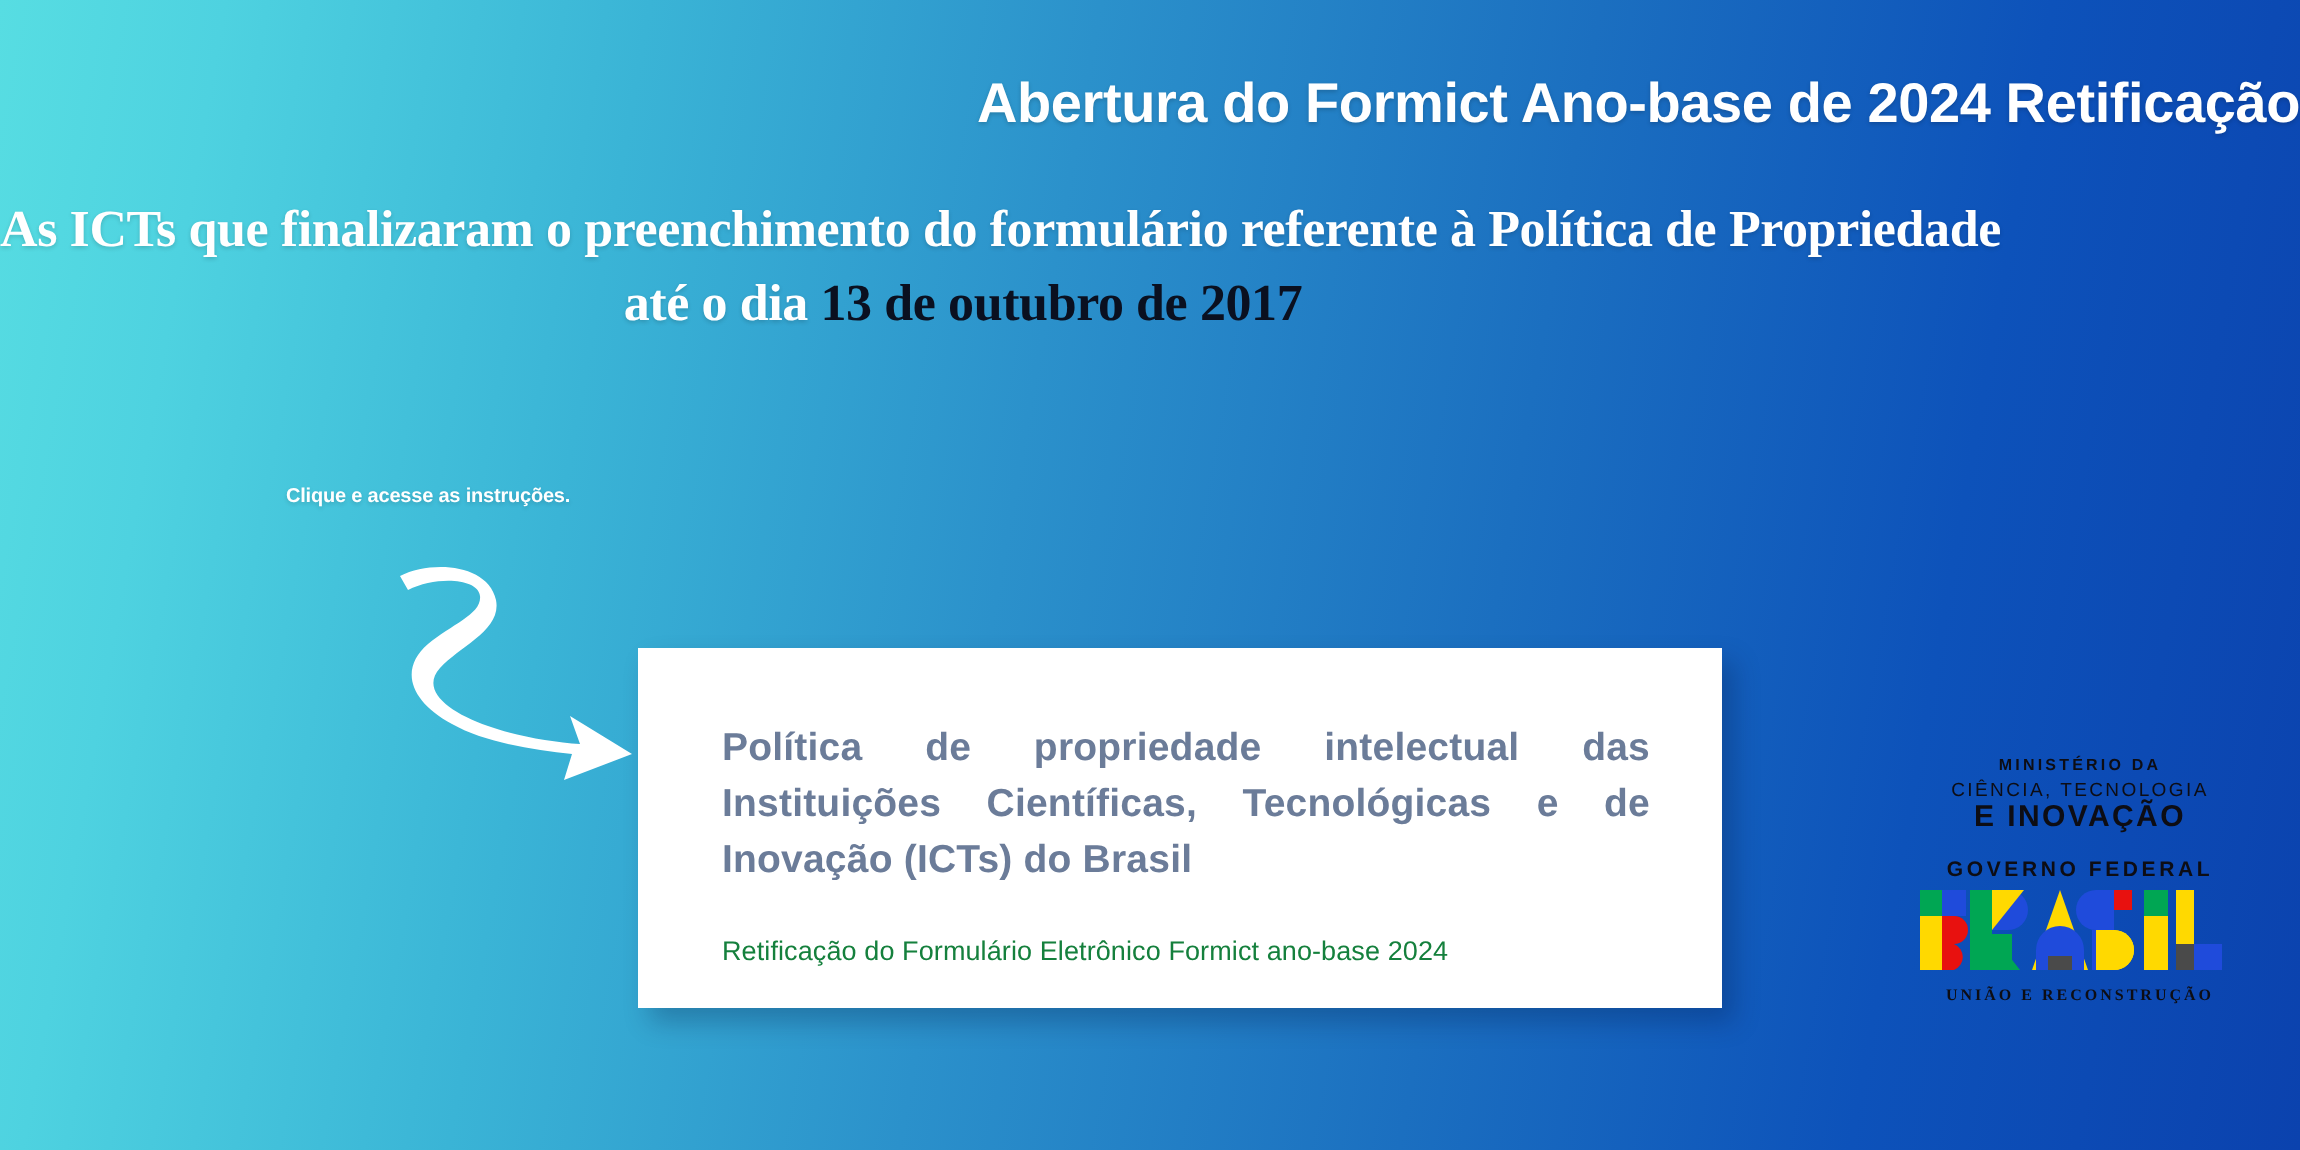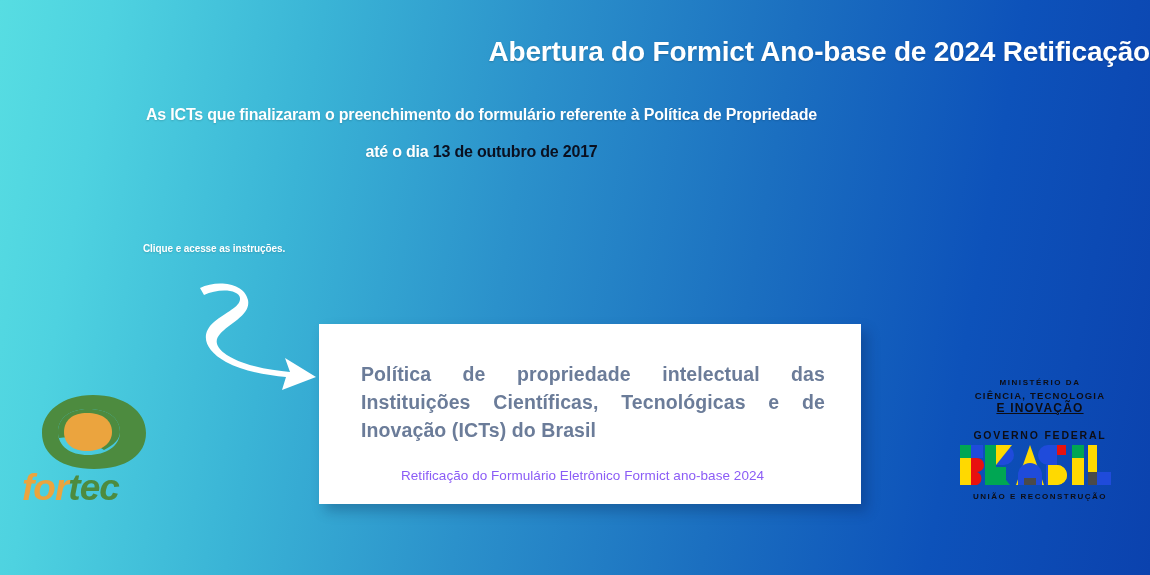--- a/index.html
+++ b/index.html
@@ -34,25 +34,26 @@
     text-shadow: 0 1px 2px rgba(0,0,0,0.18);
     white-space: nowrap;
   }
 
   
   #subhead {
     position: absolute;
     top: 96px; left: 0; width: 963px;
     text-align: center;
     color: #ffffff;
-    font-size: 16px;
+    font-size: 26px;
     font-weight: bold;
     line-height: 37px;
     letter-spacing: -0.2px;
     text-shadow: 0 1px 2px rgba(0,0,0,0.16);
+    font-family: Liberation Serif, serif;
   }
   #subhead .line { display: block; white-space: nowrap; }
   #subhead .dark {
     color: #0a1020;
     text-shadow: none;
   }
 
   
   #click-note {
     position: absolute;
@@ -86,24 +87,23 @@
     font-weight: bold;
     line-height: 28px;
     color: #6b7c99;
     text-align: justify;
     text-align-last: left;
     letter-spacing: 0.1px;
   }
   #doc-sub {
     margin-top: 24px;
     font-size: 13.5px;
-    color: #8b5cf6;
+    color: #15803d;
     letter-spacing: 0.05px;
     white-space: nowrap;
-    margin-left: 40px;
   }
 
   
   #fortec {
     position: absolute;
     left: 22px; top: 393px;
     width: 160px; height: 130px;
   }
   #fortec-mark { position: absolute; left: 16px; top: 0; }
   #fortec-word {
@@ -125,37 +125,37 @@
     left: 950px; top: 376px;
     width: 180px; height: 132px;
     text-align: center;
     color: #0d0d14;
   }
   .gov-l1 {
     font-size: 8px; font-weight: bold;
     letter-spacing: 1.6px; line-height: 13px;
   }
   .gov-l2 {
-    font-size: 9.5px; font-weight: bold;
+    font-size: 9.5px; font-weight: normal;
     letter-spacing: 1.2px; line-height: 13px;
   }
   .gov-l3 {
-    font-size: 12px; font-weight: bold;
-    letter-spacing: 1.2px; line-height: 13px; text-decoration: underline;
+    font-size: 15px; font-weight: bold;
+    letter-spacing: 1.2px; line-height: 13px;
   }
   .gov-federal {
     margin-top: 13px;
     font-size: 10.5px; font-weight: bold;
     letter-spacing: 1.8px; line-height: 14px; text-align: center;
   }
   #brasil-mark { margin-top: 3px; }
   .gov-tag {
     margin-top: 2px;
     font-size: 8px; font-weight: bold;
-    letter-spacing: 1.5px; line-height: 12px;
+    letter-spacing: 1.5px; line-height: 12px; font-family: Liberation Serif, serif;
   }
 </style>
 </head>
 <body>
 
 <div id="banner">
 
   <div id="headline">Abertura do Formict Ano-base de 2024 Retificação</div>
 
   <div id="subhead">
@@ -169,31 +169,20 @@
     <path d="M14 12 C 30 4, 58 6, 62 24 C 65 39, 44 47, 34 58 C 24 69, 38 80, 58 87 C 72 92, 90 95, 104 96
              L 99 82 L 130 101 L 96 114 L 100 101
              C 80 99, 56 95, 40 86 C 18 74, 14 58, 28 46 C 40 36, 55 31, 54 22 C 53 13, 32 12, 18 19 Z" fill="#ffffff"></path>
   </svg>
 
   <div id="doc-card">
     <div id="doc-title">Política de propriedade intelectual das Instituições Científicas, Tecnológicas e de Inovação (ICTs) do Brasil</div>
     <div id="doc-sub">Retificação do Formulário Eletrônico Formict ano-base 2024</div>
   </div>
 
-  <div id="fortec">
-    <svg id="fortec-mark" width="112" height="78" viewBox="0 0 112 78" xmlns="http://www.w3.org/2000/svg">
-      <path d="M55 2 C 24 2, 4 19, 4 40 C 4 62, 24 76, 56 76 C 88 76, 108 62, 108 40 C 108 18, 86 2, 55 2 Z
-               M50 16 C 70 16, 82 25, 82 39 C 82 53, 68 62, 50 62 C 32 62, 20 53, 20 39 C 20 25, 32 16, 50 16 Z" fill="#4d8b3f" fill-rule="evenodd"></path>
-      <path d="M50 16 C 70 16, 82 25, 82 39 C 82 46, 76 52, 66 57 C 52 47, 36 42, 21 45 C 20 43, 20 41, 20 39 C 20 25, 32 16, 50 16 Z" fill="#4d8b3f"></path>
-      <path d="M49 20 C 64 20, 74 27, 74 39 C 74 51, 63 58, 49 58 C 35 58, 26 51, 26 39 C 26 27, 35 20, 49 20 Z" fill="#eba43e"></path>
-      <path d="M26 39 C 26 28, 35 20, 49 20 C 56 20, 62 22, 66 26 C 50 24, 34 29, 26 42 C 26 41, 26 40, 26 39 Z" fill="#4d8b3f" opacity="0"></path>
-      <path d="M27 34 C 34 26, 46 21, 57 22 C 44 26, 33 32, 27 42 Z" fill="#ffffff" opacity="0.0"></path>
-    </svg>
-    <div id="fortec-word"><span class="for">for</span><span class="tec">tec</span></div>
-  </div>
 
   <div id="govlogo">
     <div class="gov-l1">MINISTÉRIO DA</div>
     <div class="gov-l2">CIÊNCIA, TECNOLOGIA</div>
     <div class="gov-l3">E INOVAÇÃO</div>
     <div class="gov-federal">GOVERNO FEDERAL</div>
 
     <svg id="brasil-mark" width="160" height="40" viewBox="0 0 160 40" xmlns="http://www.w3.org/2000/svg">
 
       <rect x="0" y="0" width="11" height="13" fill="#00a653"></rect>

